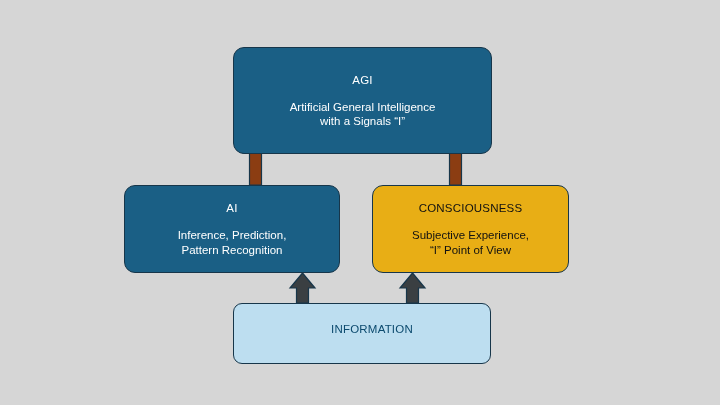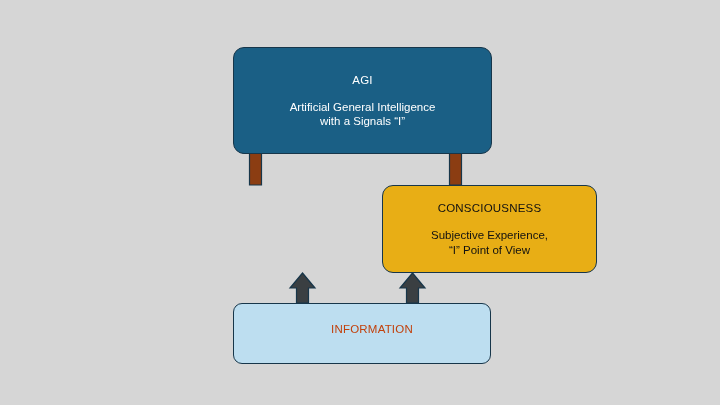--- a/index.html
+++ b/index.html
@@ -52,23 +52,23 @@
   }
   #node-ai {
     left: 124px;
     top: 185px;
     width: 216px;
     height: 88px;
     background: #1a5f85;
     color: #ffffff;
   }
   #node-consciousness {
-    left: 382px;
+    left: 372px;
     top: 185px;
-    width: 215px;
+    width: 197px;
     height: 88px;
     background: #e8ae15;
     color: #111111;
   }
   #node-information {
     left: 233px;
     top: 303px;
     width: 258px;
     height: 61px;
     background: #bddef0;
@@ -96,28 +96,33 @@
 <body style="background: rgb(214, 214, 214);">
 
 <div id="diagram">
 
   <div class="node" id="node-agi" style="background: rgb(26, 95, 133); color: rgb(255, 255, 255); border-color: rgb(23, 54, 74);">
     <div class="title">AGI</div>
     <div class="subtitle">Artificial General Intelligence
 with a Signals “I”</div>
   </div>
 
+  <div class="node" id="node-ai" style="background: rgb(26, 95, 133); color: rgb(255, 255, 255); border-color: rgb(23, 54, 74);">
+    <div class="title">AI</div>
+    <div class="subtitle">Inference, Prediction,
+Pattern Recognition</div>
+  </div>
 
   <div class="node" id="node-consciousness" style="background: rgb(232, 174, 21); color: rgb(17, 17, 17); border-color: rgb(23, 54, 74);">
     <div class="title">CONSCIOUSNESS</div>
     <div class="subtitle">Subjective Experience,
 “I” Point of View</div>
   </div>
 
-  <div class="node" id="node-information" style="background: rgb(189, 222, 240); color: #c2410c; border-color: rgb(23, 54, 74); padding-left: 20px;">
+  <div class="node" id="node-information" style="background: rgb(189, 222, 240); color: #0c4a6e; border-color: rgb(23, 54, 74); padding-left: 20px;">
     <div class="title">INFORMATION</div>
   </div>
 
   <div class="arrow" id="arrow-ai-agi">
     <svg width="27" height="50" viewBox="0 0 27 50">
       <polygon class="arrow-shape" points="13.5,1 26,17 19.5,17 19.5,49 7.5,49 7.5,17 1,17" stroke="#17364a" stroke-width="1.2" stroke-linejoin="miter" fill="#8b3d12"></polygon>
     </svg>
   </div>
 
   <div class="arrow" id="arrow-cons-agi">

